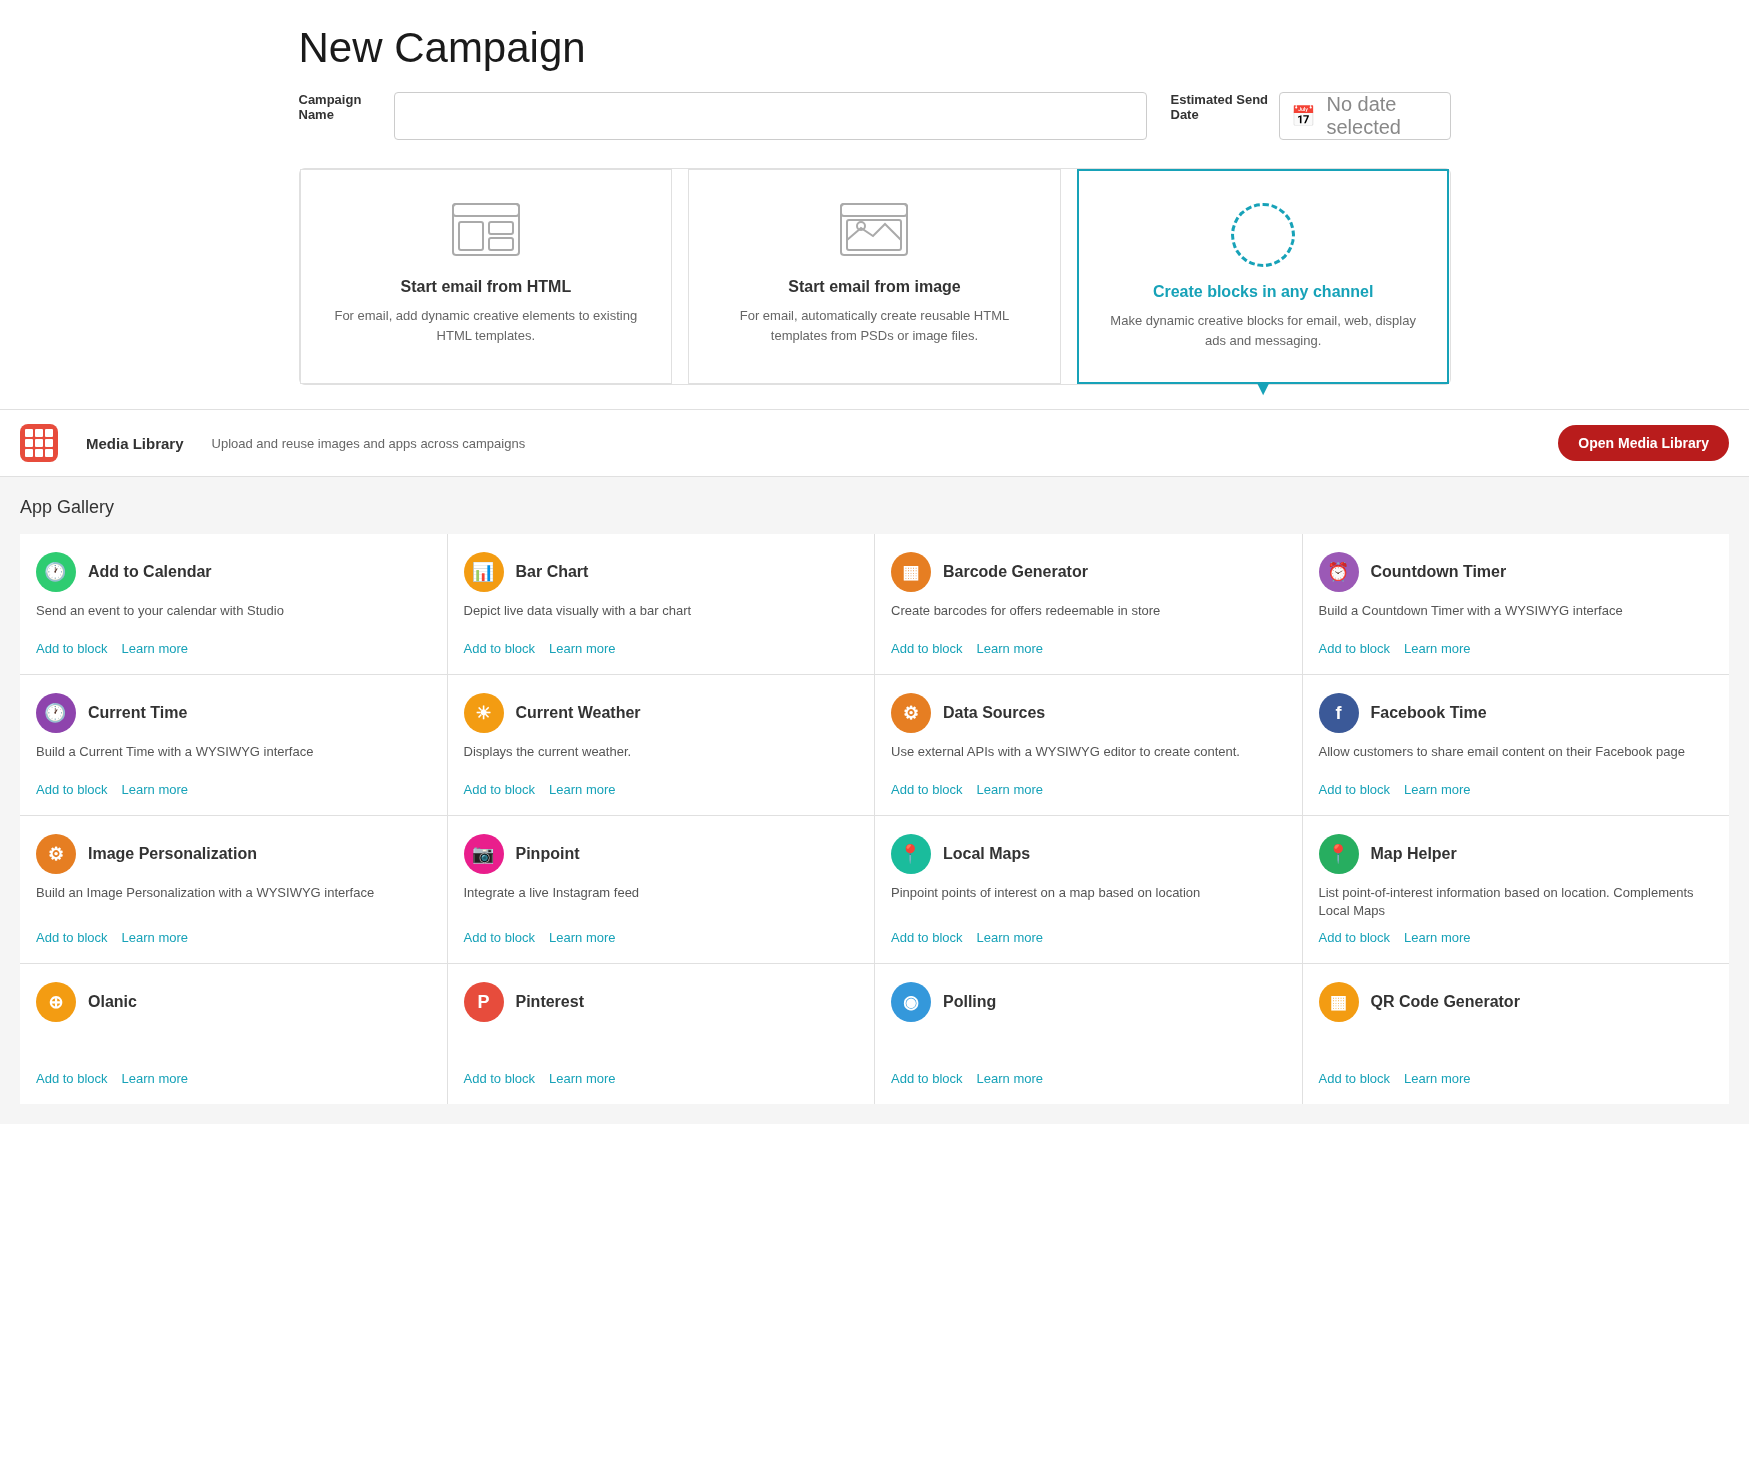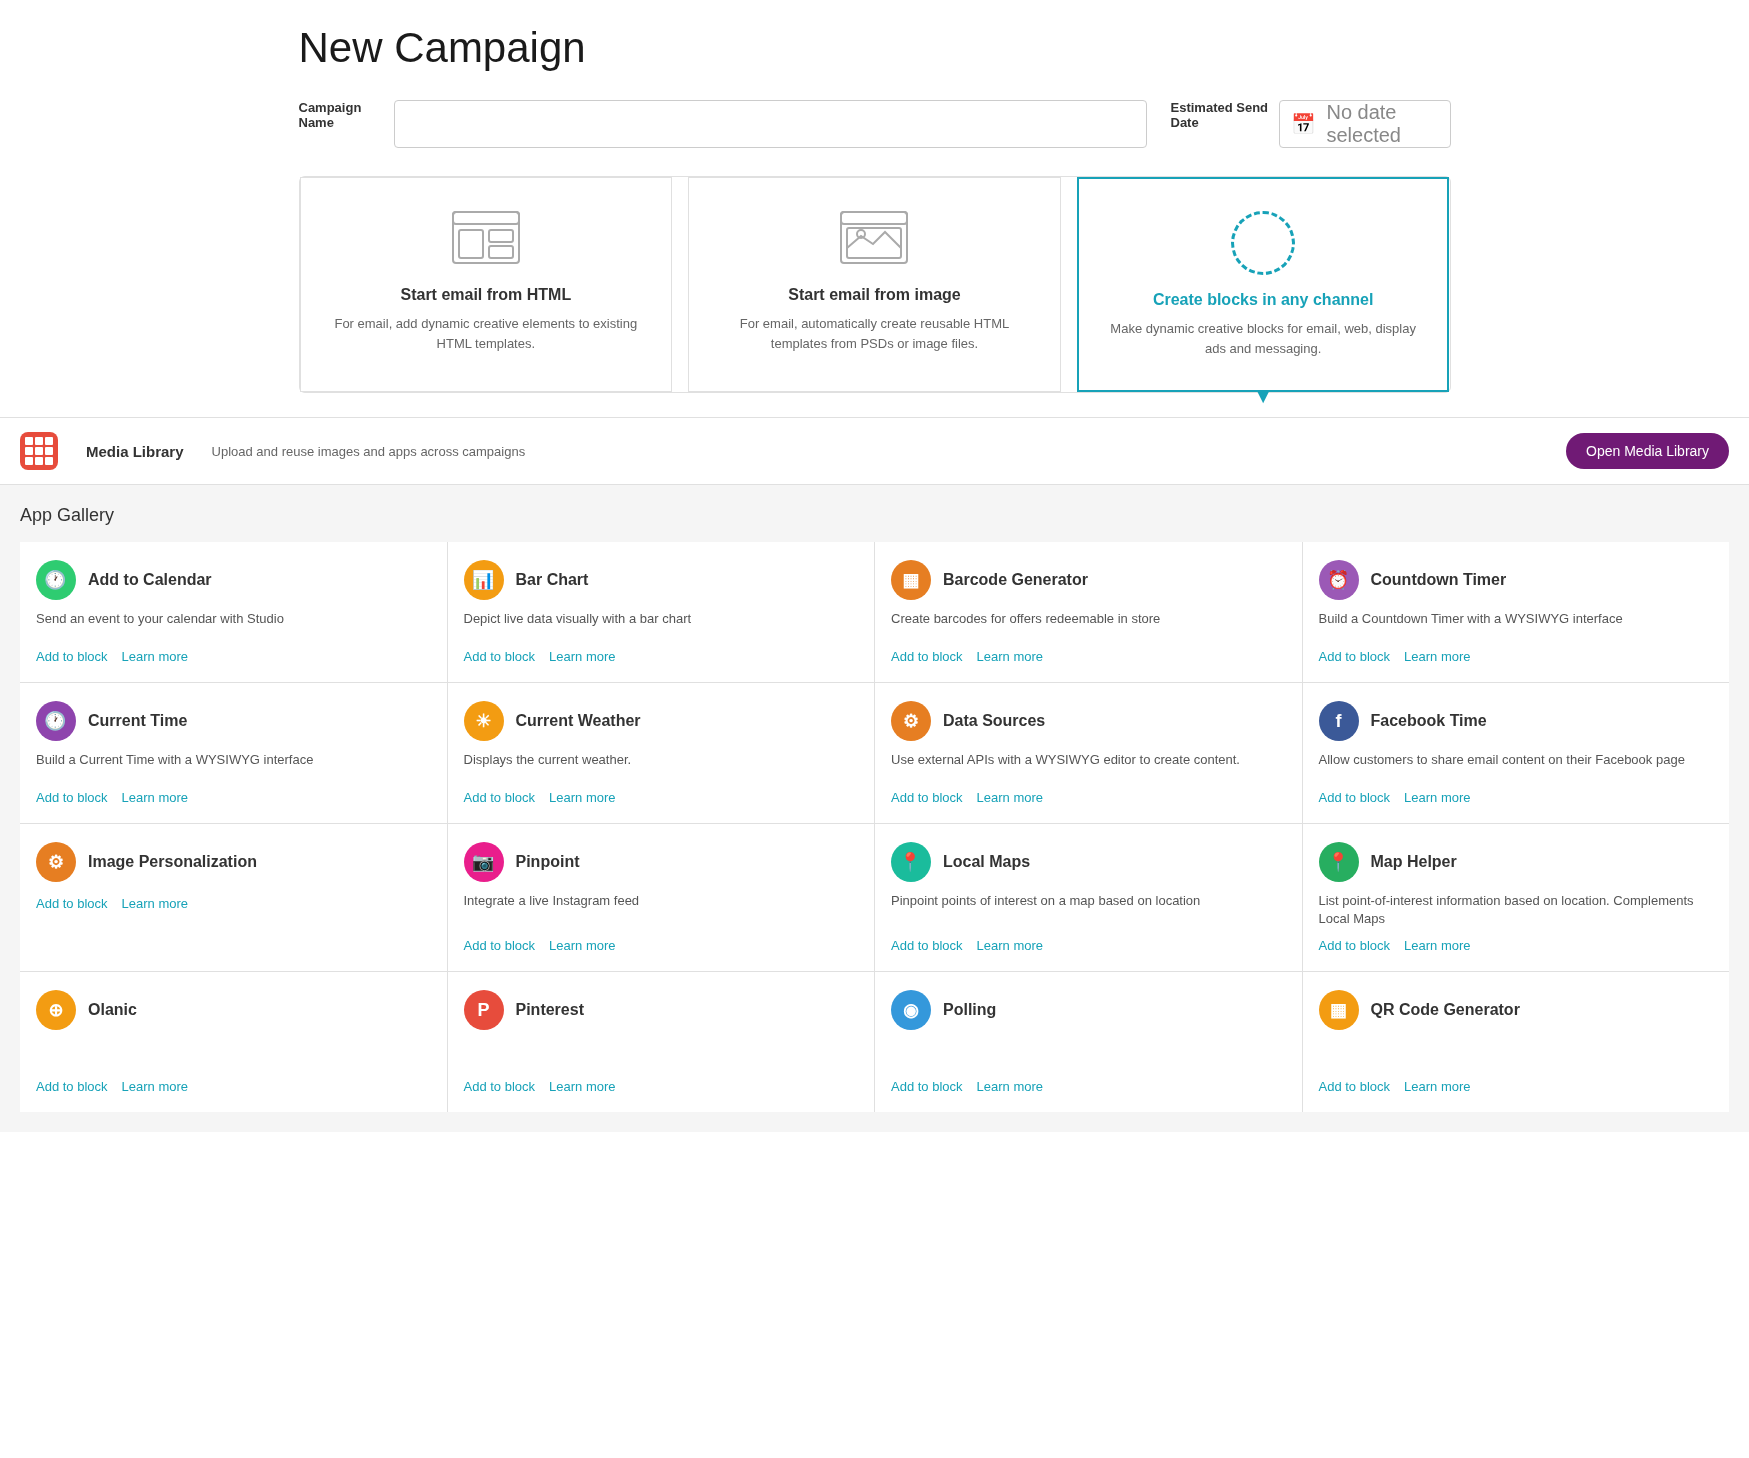--- a/index.html
+++ b/index.html
@@ -1,20 +1,20 @@
 <!DOCTYPE html>
 <html><head>
   <meta charset="utf-8">
   <style>
     * { box-sizing: border-box; margin: 0; padding: 0; }
     body { font-family: -apple-system, BlinkMacSystemFont, 'Segoe UI', Arial, sans-serif; background: #fff; color: #333; }
 
     .page-container { max-width: 1200px; margin: 0 auto; padding: 24px; }
 
-    .page-title { font-size: 42px; font-weight: 300; color: #1a1a1a; margin-bottom: 28px; }
+    .page-title { font-size: 42px; font-weight: 300; color: #1a1a1a; margin-bottom: 20px; }
 
     .form-row { display: flex; gap: 24px; margin-bottom: 28px; align-items: flex-end; }
     .form-group { display: flex; flex-direction: row; gap: 6px; }
     .form-group.campaign-name { flex: 1; }
     .form-group.send-date { width: 280px; }
     .form-group label { font-size: 13px; font-weight: 600; color: #333; }
     .form-group input[type="text"] {
       border: 1px solid #ccc; border-radius: 4px; padding: 10px 14px;
       font-size: 15px; height: 48px; outline: none; width: 100%;
     }
@@ -62,22 +62,22 @@
     .media-library-left { display: flex; align-items: center; gap: 28px; }
     .media-lib-icon {
       width: 38px; height: 38px; background: #e74c3c; border-radius: 8px;
       display: flex; align-items: center; justify-content: center;
     }
     .media-lib-icon .grid-dots { display: grid; grid-template-columns: repeat(3,8px); gap: 2px; }
     .media-lib-icon .dot { width: 8px; height: 8px; background: #fff; border-radius: 1px; }
     .media-library-name { font-size: 15px; font-weight: 600; color: #333; }
     .media-library-desc { font-size: 13px; color: #666; }
     .open-media-btn {
-      background: #701a75; color: #fff; border: none; border-radius: 20px;
-      padding: 10px 20px; font-size: 14px; font-weight: 400; cursor: pointer;
+      background: #b91c1c; color: #fff; border: none; border-radius: 20px;
+      padding: 10px 20px; font-size: 14px; font-weight: 700; cursor: pointer;
     }
 
     
     .app-gallery-section { background: #f5f5f5; padding: 20px; }
     .app-gallery-title { font-size: 18px; font-weight: 400; color: #333; margin-bottom: 16px; }
 
     .app-grid { display: grid; grid-template-columns: repeat(4, 1fr); gap: 1px; background: #e0e0e0; }
     .app-card {
       background: #fff; padding: 18px 16px; display: flex; flex-direction: column;
       gap: 6px; min-height: 140px;
@@ -275,20 +275,21 @@
         <div class="app-links">
           <a class="app-link" href="#">Add to block</a>
           <a class="app-link" href="#">Learn more</a>
         </div>
       </div>
       <div class="app-card">
         <div class="app-card-header">
           <div class="app-icon-circle ic-orange2" style="color: rgb(255, 255, 255); font-size: 18px; font-weight: bold;">⚙</div>
           <div class="app-name">Image Personalization</div>
         </div>
+        <div class="app-desc">Build an Image Personalization with a WYSIWYG interface</div>
         <div class="app-links">
           <a class="app-link" href="#">Add to block</a>
           <a class="app-link" href="#">Learn more</a>
         </div>
       </div>
       <div class="app-card">
         <div class="app-card-header">
           <div class="app-icon-circle ic-pink" style="color: rgb(255, 255, 255); font-size: 18px; font-weight: bold;">📷</div>
           <div class="app-name">Pinpoint</div>
         </div>

